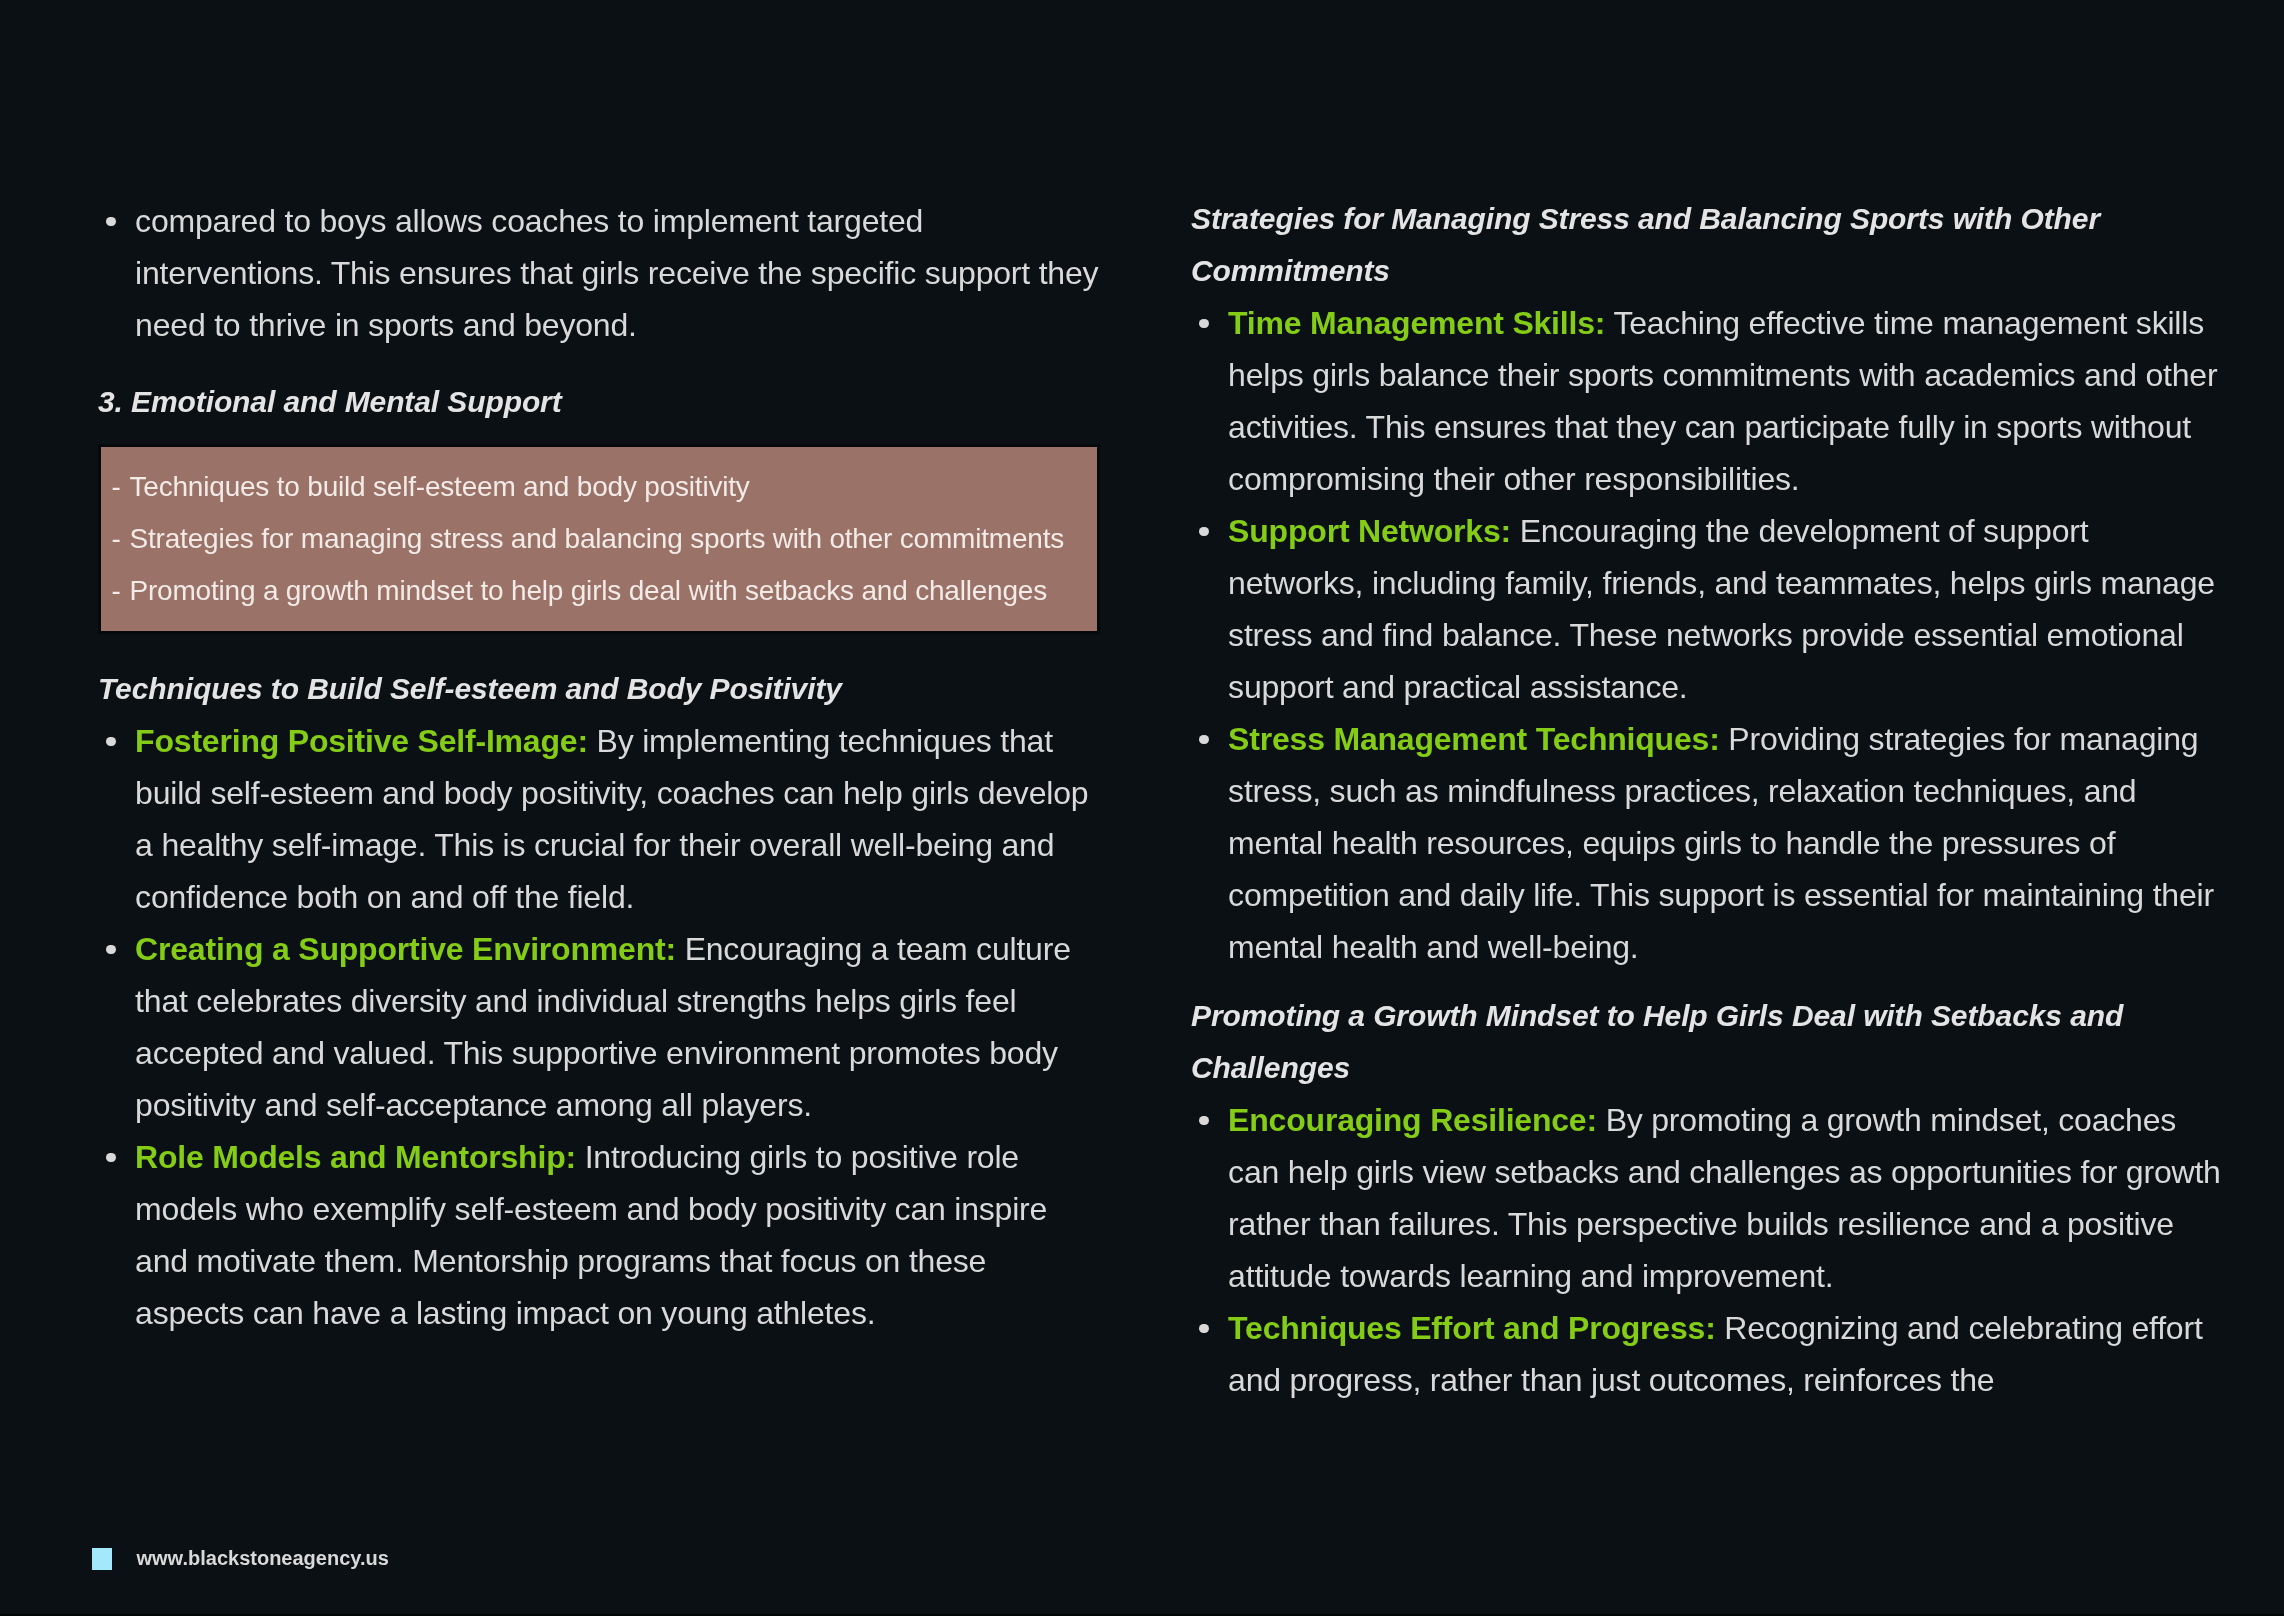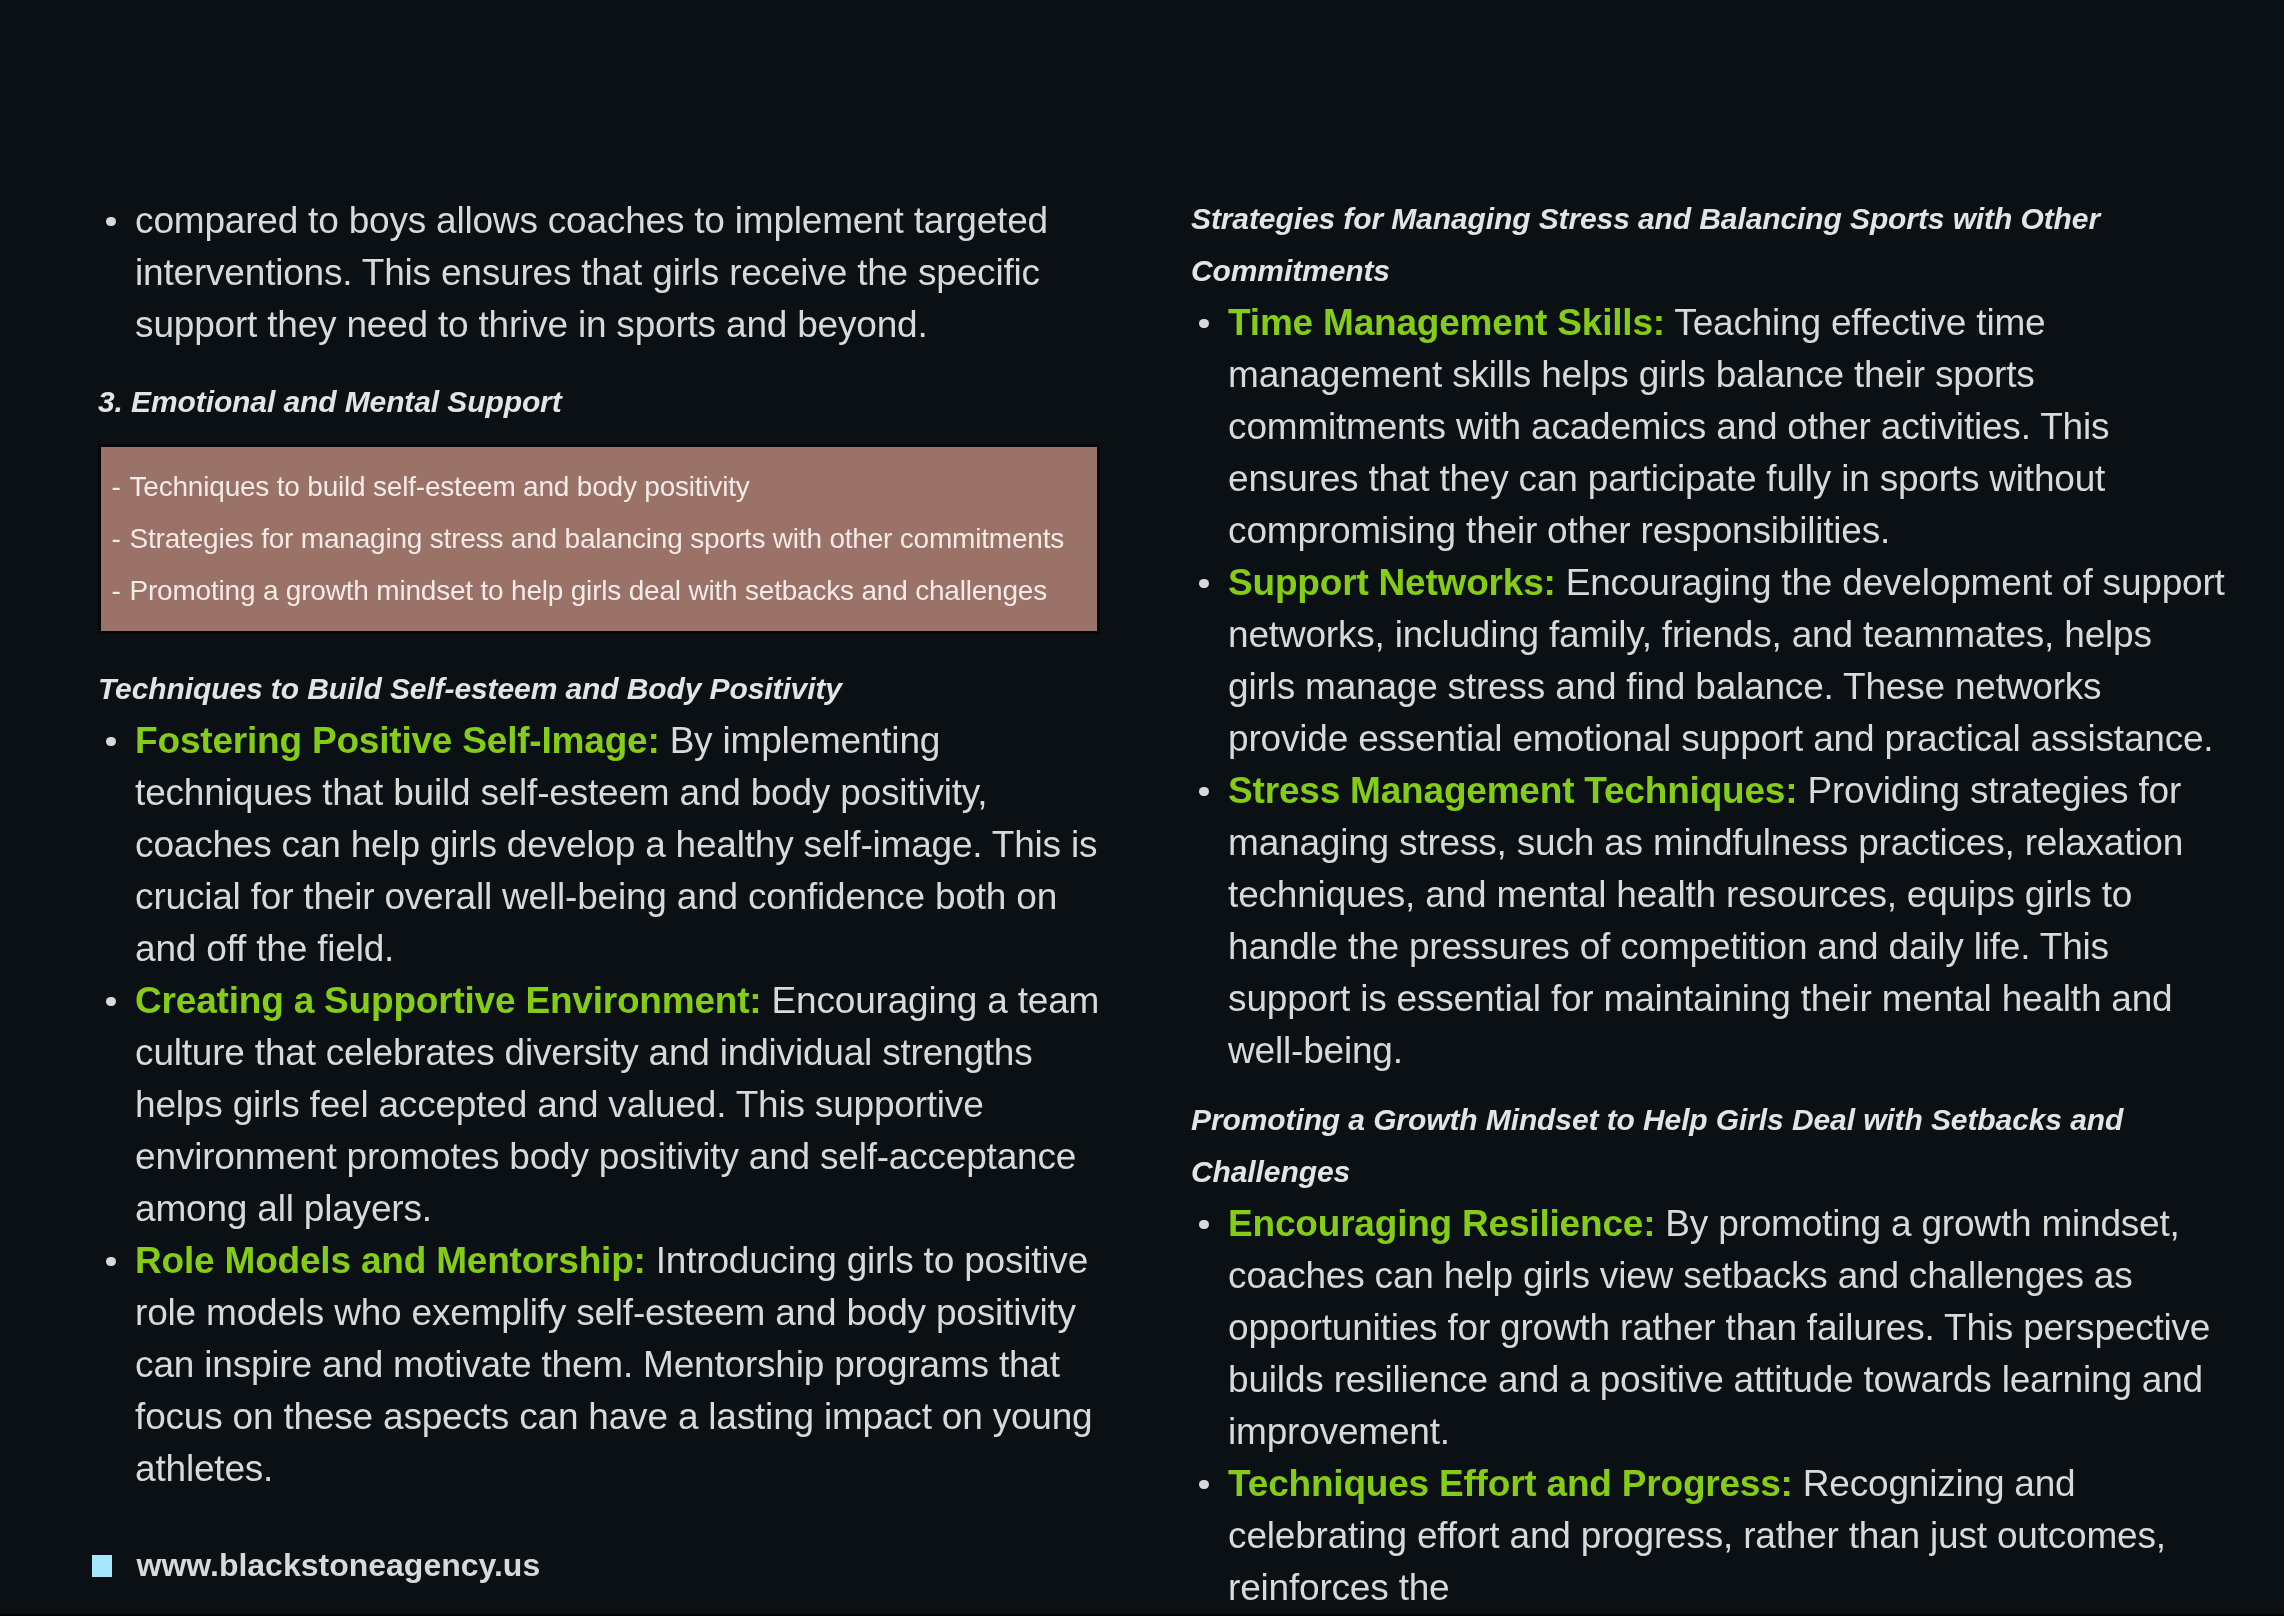--- a/index.html
+++ b/index.html
@@ -9,21 +9,21 @@
     font-family:"Liberation Sans", sans-serif;
     color:#d9d9d9;
     overflow:hidden;
   }
   .page{position:relative;width:2284px;height:1617px;background:#0a1014;}
 
   .col{position:absolute;top:195px;}
   .col.left{left:98px;width:1002px;}
   .col.right{left:1191px;top:193px;width:1035px;}
 
-  .body-text{font-size:37px;line-height:52px;letter-spacing:-0.2px;color:#d9d9d9;}
+  .body-text{font-size:32px;line-height:52px;letter-spacing:-0.2px;color:#d9d9d9;}
 
   .heading{
     font-size:30px;line-height:52px;font-weight:bold;font-style:italic;
     color:#e4e4e4;margin:0;letter-spacing:-0.1px;
   }
   .heading.h-gap-top{margin-top:25px;}
   .heading.h-sub{margin-top:29px;}
   .heading.h-right2{margin-top:17px;}
 
   .bullet{display:flex;margin:0;}
@@ -45,21 +45,21 @@
   .hdash{flex:0 0 auto;margin-right:9px;}
 
   .footer{
     position:absolute;left:92px;top:1547px;
     display:flex;align-items:center;
   }
   .brand-sq{
     width:19.5px;height:22px;background:#a4e9fb;
     flex:0 0 auto;margin-right:25px;
   }
-  .footer-url{font-size:32px;font-weight:bold;color:#d9d9d9;letter-spacing:0;}
+  .footer-url{font-size:20px;font-weight:bold;color:#d9d9d9;letter-spacing:0;}
 
   .bottom-strip{
     position:absolute;left:0;bottom:0;width:100%;height:3.3px;background:#000405;
   }
 </style>
 </head>
 <body>
 
 <div class="page">
 

